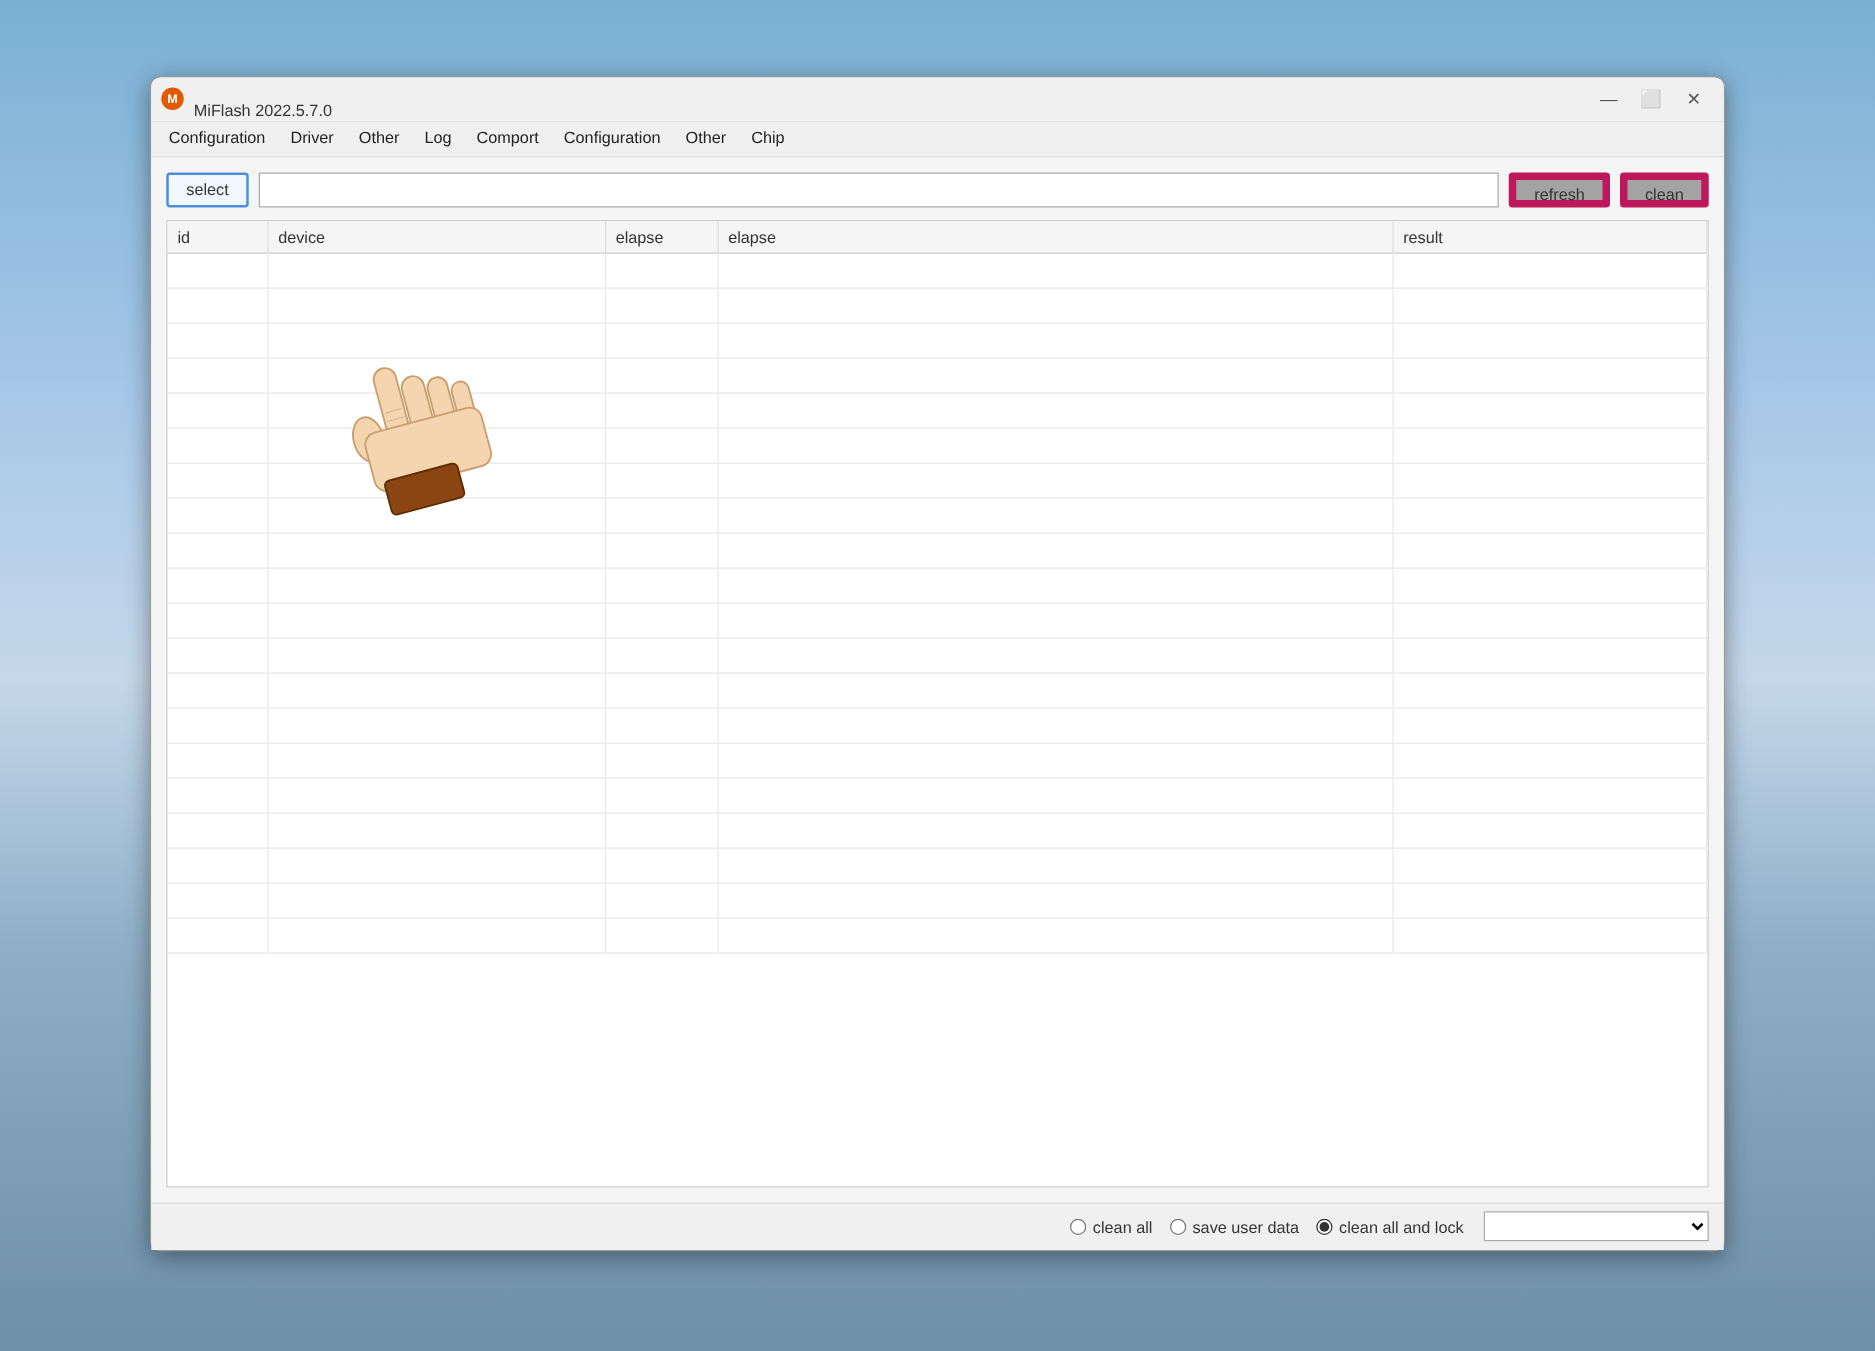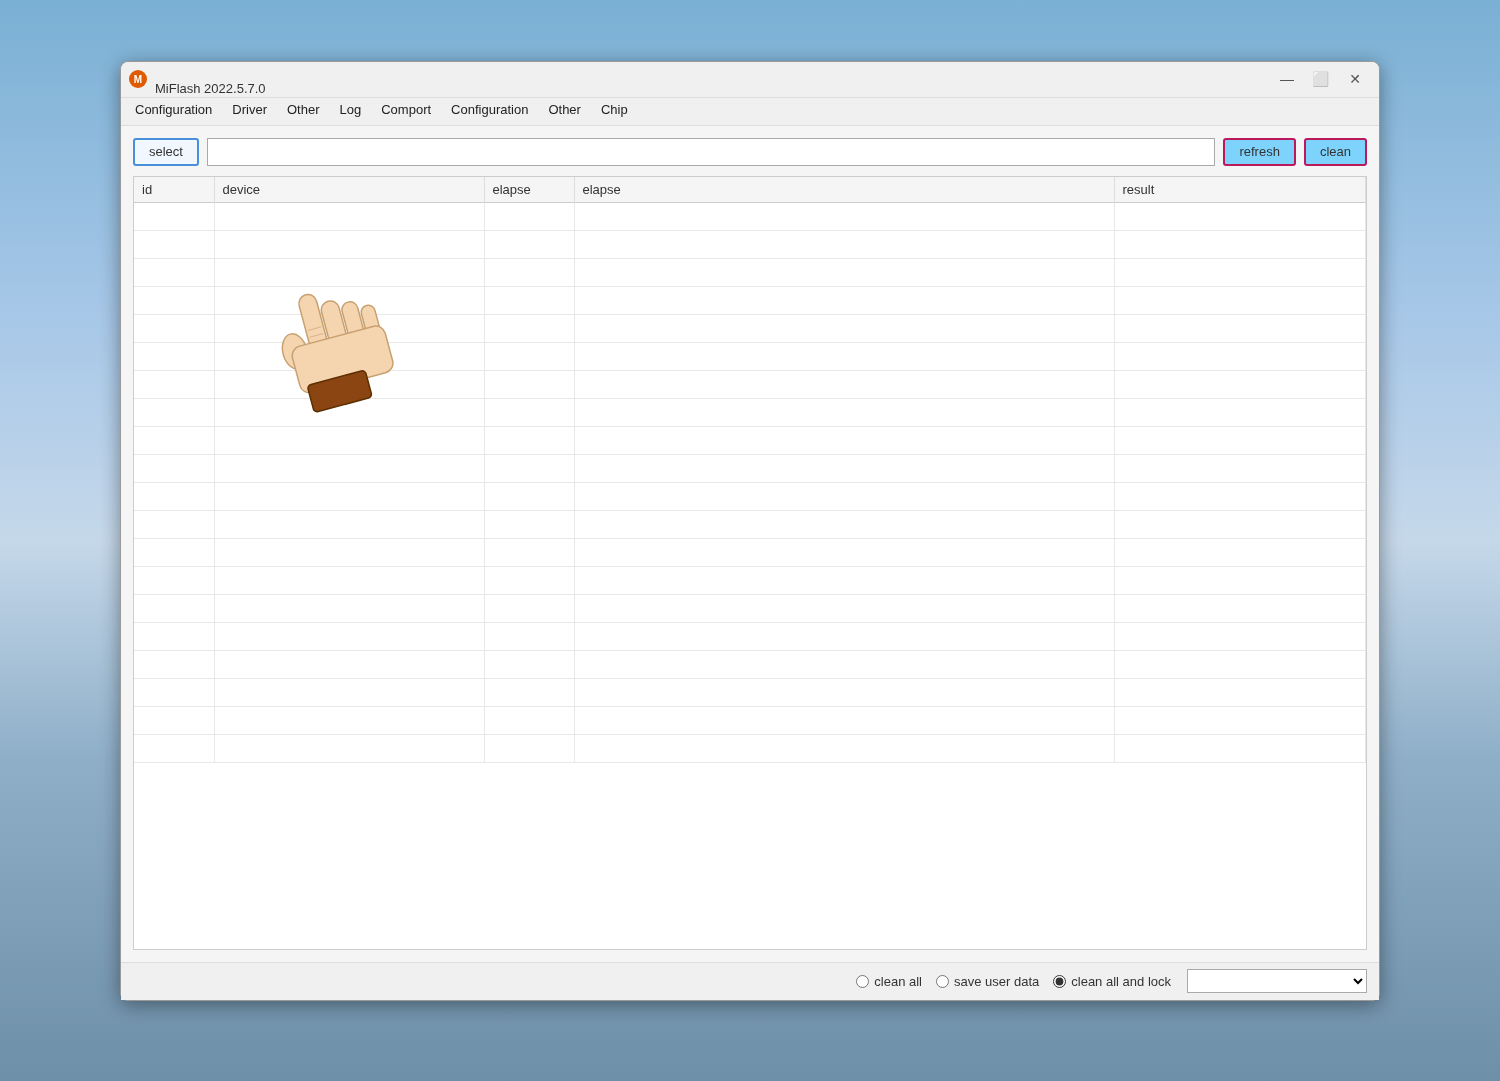--- a/index.html
+++ b/index.html
@@ -129,22 +129,22 @@
 
     
     .toolbar {
       display: flex;
       align-items: flex-end;
       gap: 8px;
     }
 
     .btn {
       padding: 4px 14px;
-      border: 2px solid #be185d;
-      background: #7dd3fc;
+      border: 6px solid #be185d;
+      background: #a3a3a3;
       cursor: pointer;
       font-size: 13px;
       border-radius: 3px;
       color: #333;
       height: 28px;
       white-space: nowrap;
     }
 
     .btn-select {
       border: 2px solid #4a90d9;

